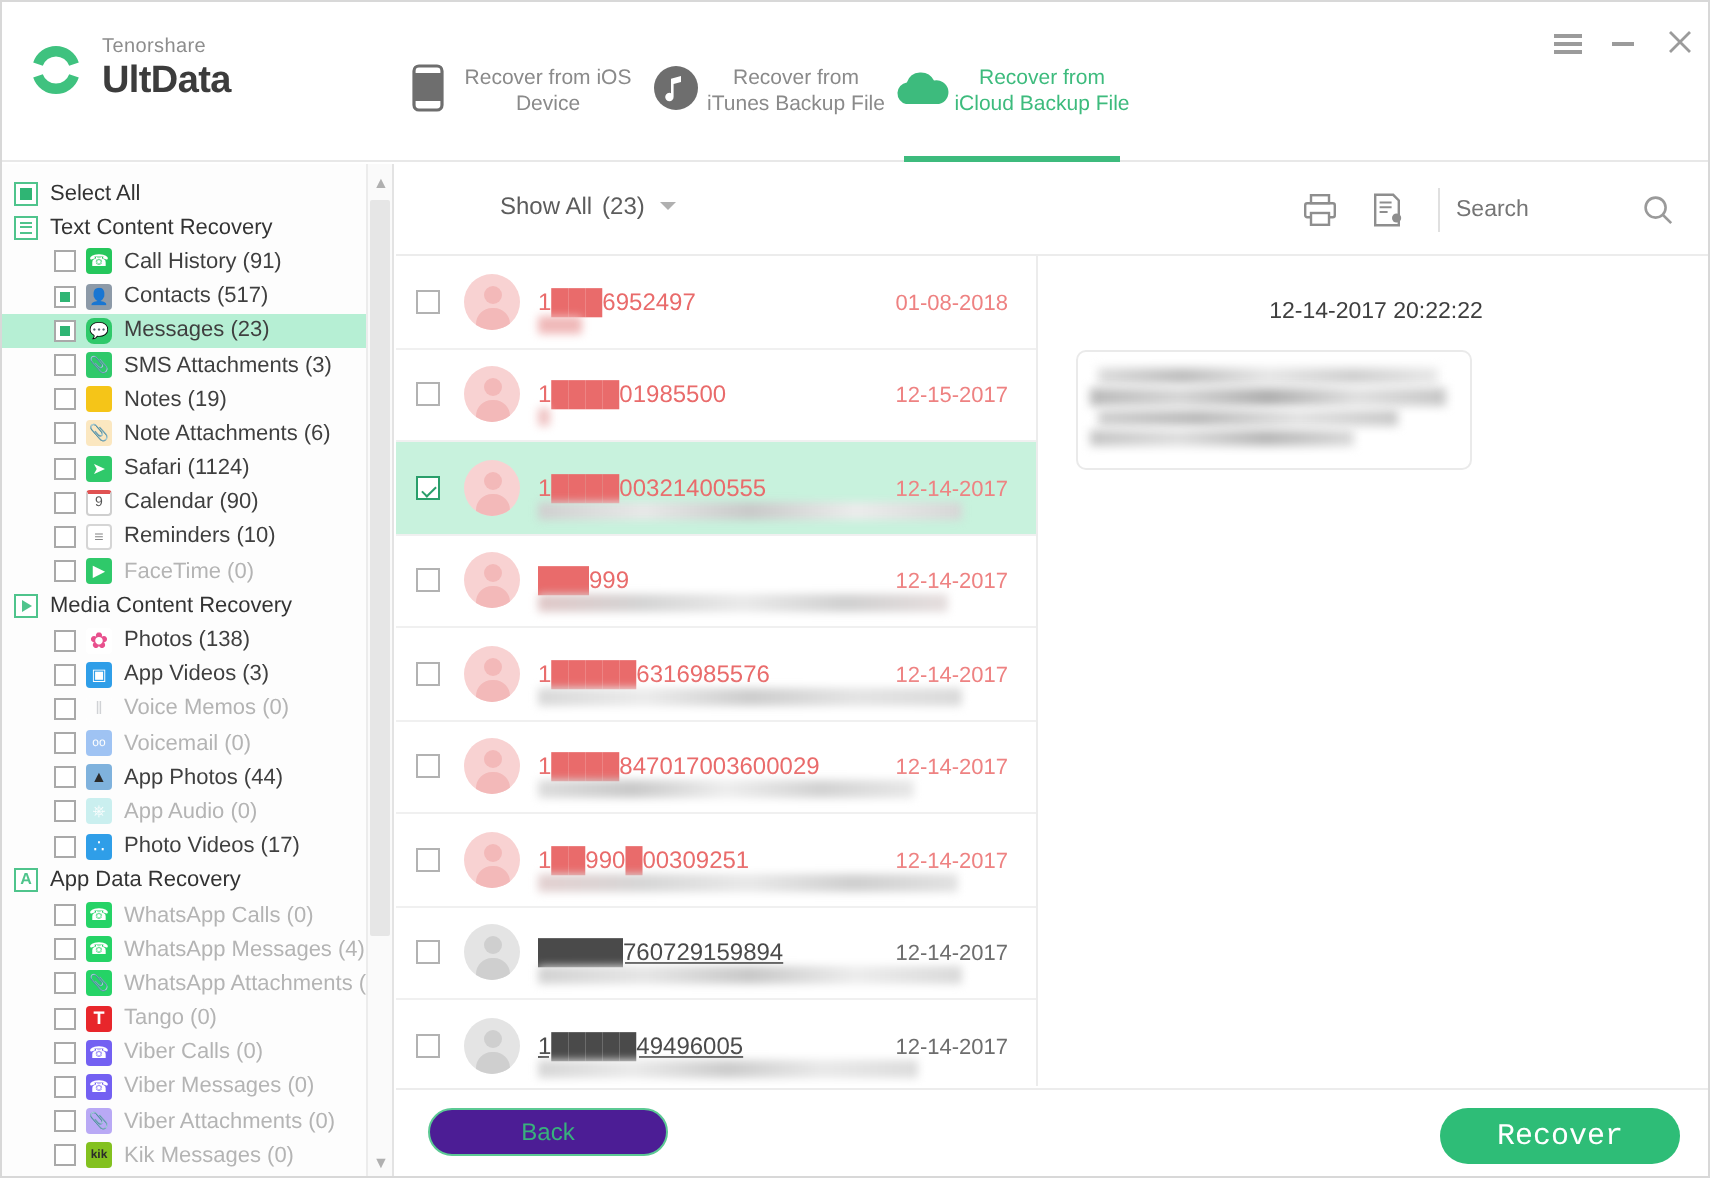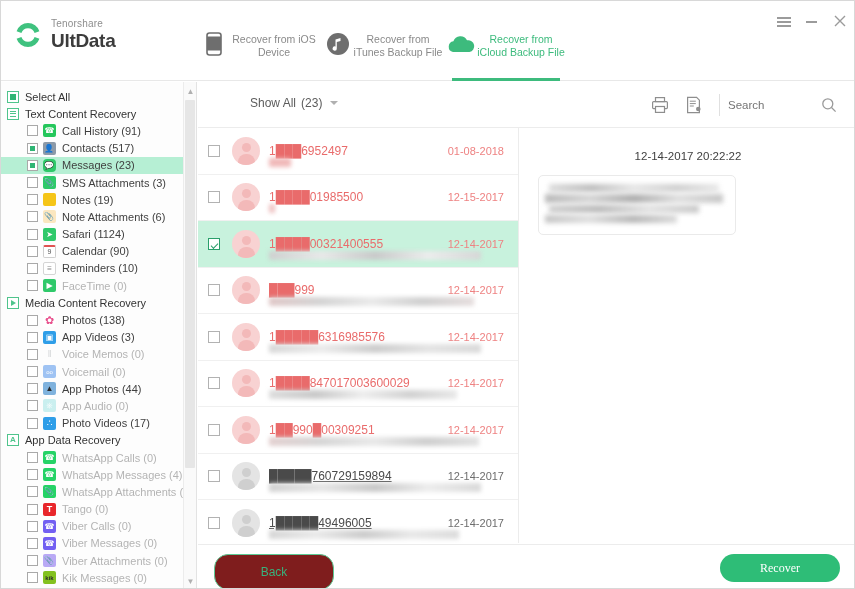--- a/index.html
+++ b/index.html
@@ -104,26 +104,26 @@
   .list-sb .thumb { position:absolute; left:1px; top:16px; width:10px; height:132px; background:#e6e6e6; }
 
   
   .detail { position:absolute; left:322px; top:46px; width:336px; height:415px; background:#fff; }
   .dtime { text-align:center; font-size:11.5px; color:#3f3f3f; margin-top:22px; }
   .bubble { position:absolute; left:18px; top:47px; width:198px; height:60px;
             border:1px solid #eaeaea; border-radius:5px; background:#fff; overflow:hidden; }
 
   
   .footer { position:absolute; left:0; top:462px; width:658px; height:46px; border-top:1px solid #ececec; background:#fff; }
-  .btn-back { position:absolute; left:16px; top:9px; width:120px; height:36px; border:1px solid #5cc994;
-              border-radius:14px; background:#7f1d1d; color:#38b27c; font-size:12px; display:flex;
+  .btn-back { position:absolute; left:16px; top:9px; width:120px; height:24px; border:1px solid #5cc994;
+              border-radius:14px; background:#4c1d95; color:#38b27c; font-size:12px; display:flex;
               align-items:center; justify-content:center; cursor:pointer; font-family:"Liberation Sans",sans-serif; }
   .btn-recover { position:absolute; right:16px; top:9px; width:120px; height:28px; border:none;
-              border-radius:14px; background:#2ebd77; color:#fff; font-size:12px; display:flex;
-              align-items:center; justify-content:center; cursor:pointer; font-family:Liberation Serif, serif; }
+              border-radius:14px; background:#2ebd77; color:#fff; font-size:15px; display:flex;
+              align-items:center; justify-content:center; cursor:pointer; font-family:Liberation Mono, monospace; }
 </style>
 </head>
 <body>
 
 <div class="app">
 
   <div class="header">
 
     <div class="logo-wrap">
       <div class="logo-mark">

